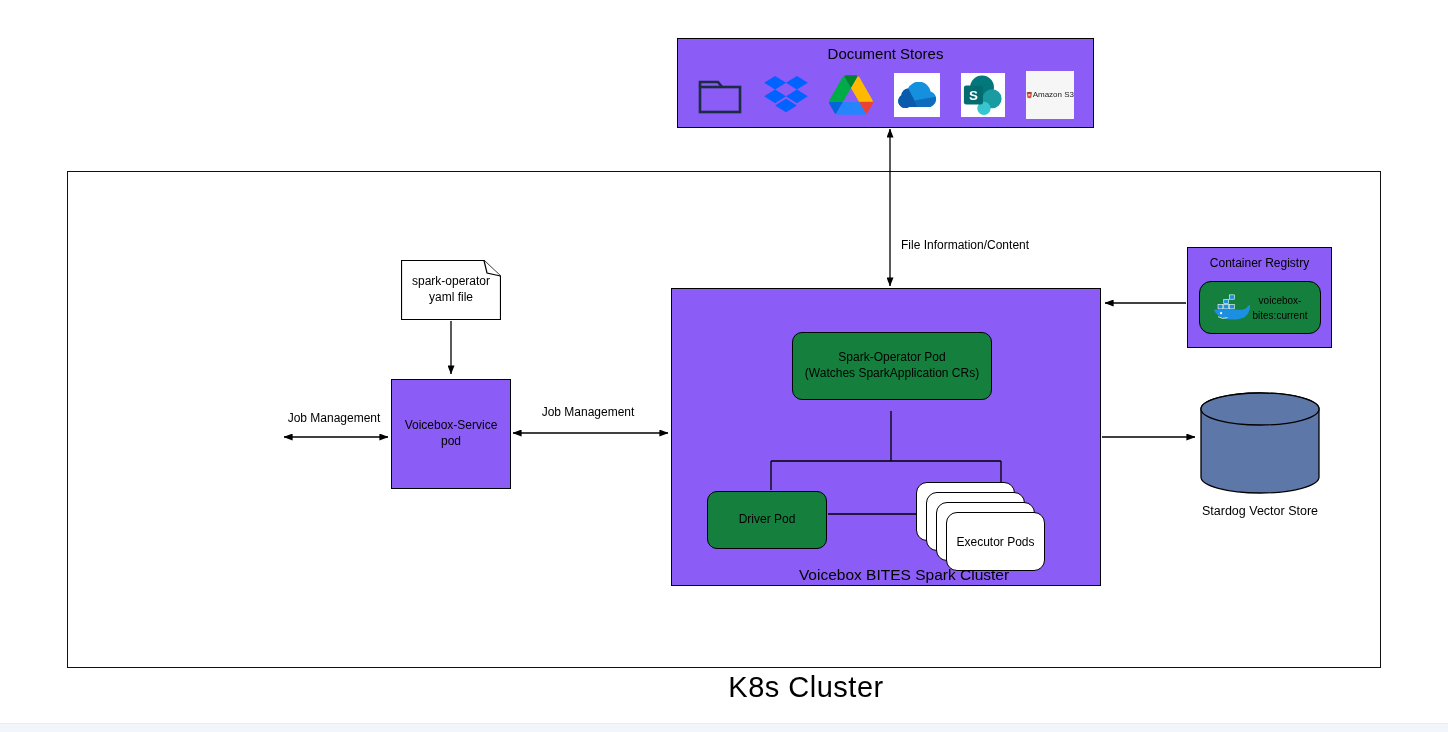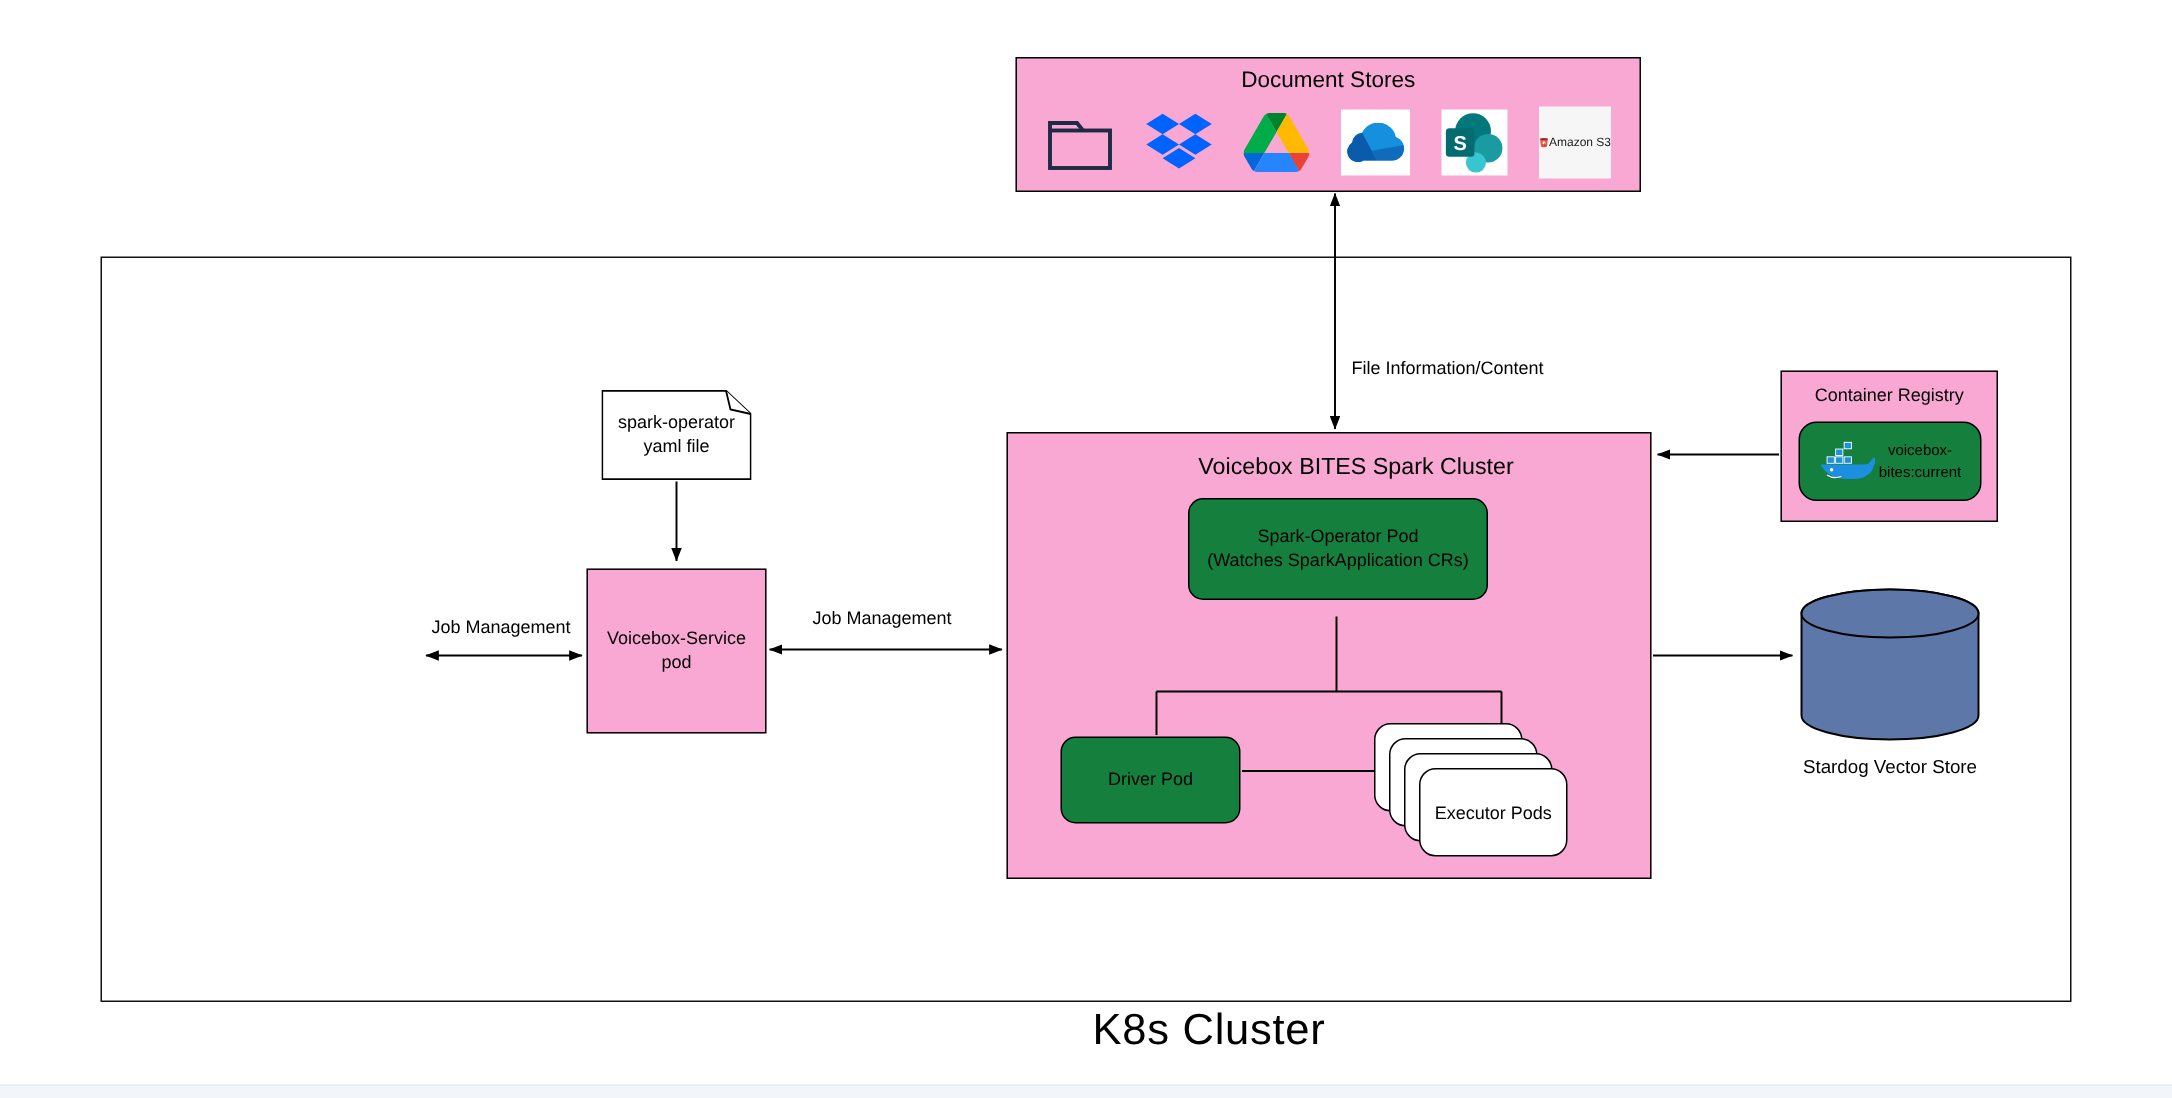--- a/index.html
+++ b/index.html
@@ -5,39 +5,39 @@
   html,body{margin:0;padding:0;background:#fff;}
   .canvas{
     position:relative;width:1448px;height:732px;background:#ffffff;overflow:hidden;
     font-family:"Liberation Sans","DejaVu Sans",sans-serif;color:#000;
   }
   .abs{position:absolute;box-sizing:border-box;}
   
   .k8s-box{left:67px;top:171px;width:1314px;height:497px;border:1.5px solid #111;background:transparent;z-index:1;}
   .k8s-title{left:806px;top:671px;transform:translateX(-50%);font-size:29px;letter-spacing:.5px;z-index:5;white-space:nowrap;}
   
-  .node{background:#f9a8d4;border:1px solid #000;z-index:2;display:flex;align-items:center;justify-content:center;text-align:center;font-size:12px;line-height:1.3;}
+  .node{background:#8b5cf6;border:1px solid #000;z-index:2;display:flex;align-items:center;justify-content:center;text-align:center;font-size:12px;line-height:1.3;}
   .whitepod{background:#15803d;border:1px solid #000;border-radius:10px;z-index:4;display:flex;align-items:center;justify-content:center;text-align:center;font-size:12px;line-height:1.3;}
   
   .docstores{left:677px;top:38px;width:417px;height:90px;flex-direction:column;justify-content:flex-start;}
   .docstores .title{font-size:15px;margin-top:5px;}
   .icons-row{display:flex;align-items:center;gap:21px;margin-top:7px;}
   .icon-tile{display:flex;flex-direction:column;align-items:center;justify-content:center;}
   .tile-white{background:#fff;width:46px;height:44px;display:flex;align-items:center;justify-content:center;}
   .tile-s3{background:#f6f6f6;width:48px;height:48px;display:flex;flex-direction:row;align-items:center;justify-content:center;}
   .s3-label{font-size:8px;color:#222;margin-top:1px;white-space:nowrap;}
   
   svg.connectors{left:0;top:0;width:1448px;height:732px;z-index:3;pointer-events:none;}
   
   .public-apis{left:152px;top:379px;width:130px;height:110px;}
   .vb-service{left:391px;top:379px;width:120px;height:110px;}
   .note-wrap{left:401px;top:260px;width:100px;height:60px;z-index:2;}
   .note-text{position:absolute;left:0;top:0;width:100%;height:100%;display:flex;align-items:center;justify-content:center;text-align:center;font-size:12px;line-height:1.3;}
   
-  .spark-cluster{left:671px;top:288px;width:430px;height:298px;align-items:flex-start;padding-left:36px;}
+  .spark-cluster{left:671px;top:288px;width:430px;height:298px;align-items:flex-end;padding-left:36px;}
   .spark-cluster .title{width:100%;text-align:center;font-size:15.5px;margin-top:13px;}
   .spark-op{left:792px;top:332px;width:200px;height:68px;}
   .driver-pod{left:707px;top:491px;width:120px;height:58px;}
   .exec-card{width:99px;height:59px;position:absolute;background:#fff;border:1px solid #000;border-radius:11px;z-index:4;}
   .exec-front{display:flex;align-items:center;justify-content:center;font-size:12px;}
   
   .registry{left:1187px;top:247px;width:145px;height:101px;flex-direction:column;justify-content:flex-start;}
   .registry .title{font-size:12px;margin-top:8px;}
   .docker-box{left:1199px;top:281px;width:122px;height:53px;border-radius:12px;padding:2px 4px;gap:2px;font-size:10px;}
   .docker-box .img-name{line-height:1.5;}

